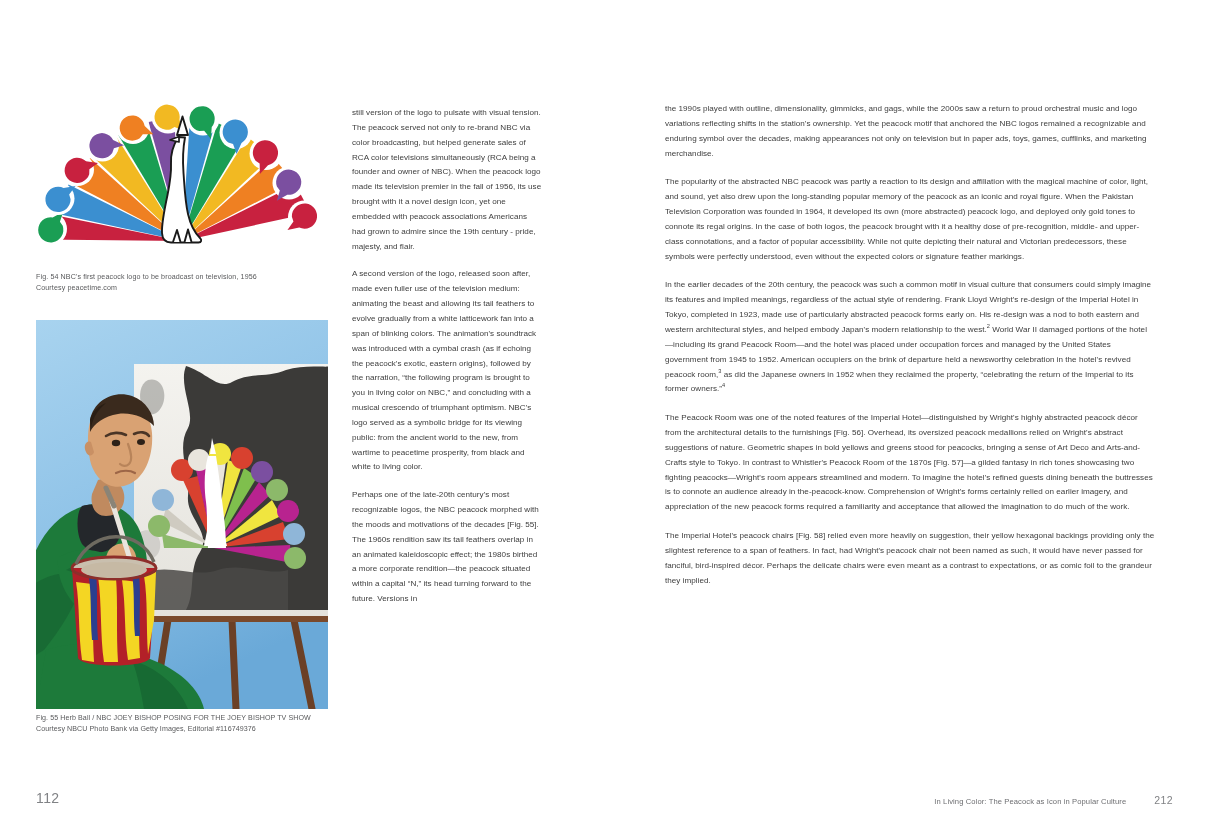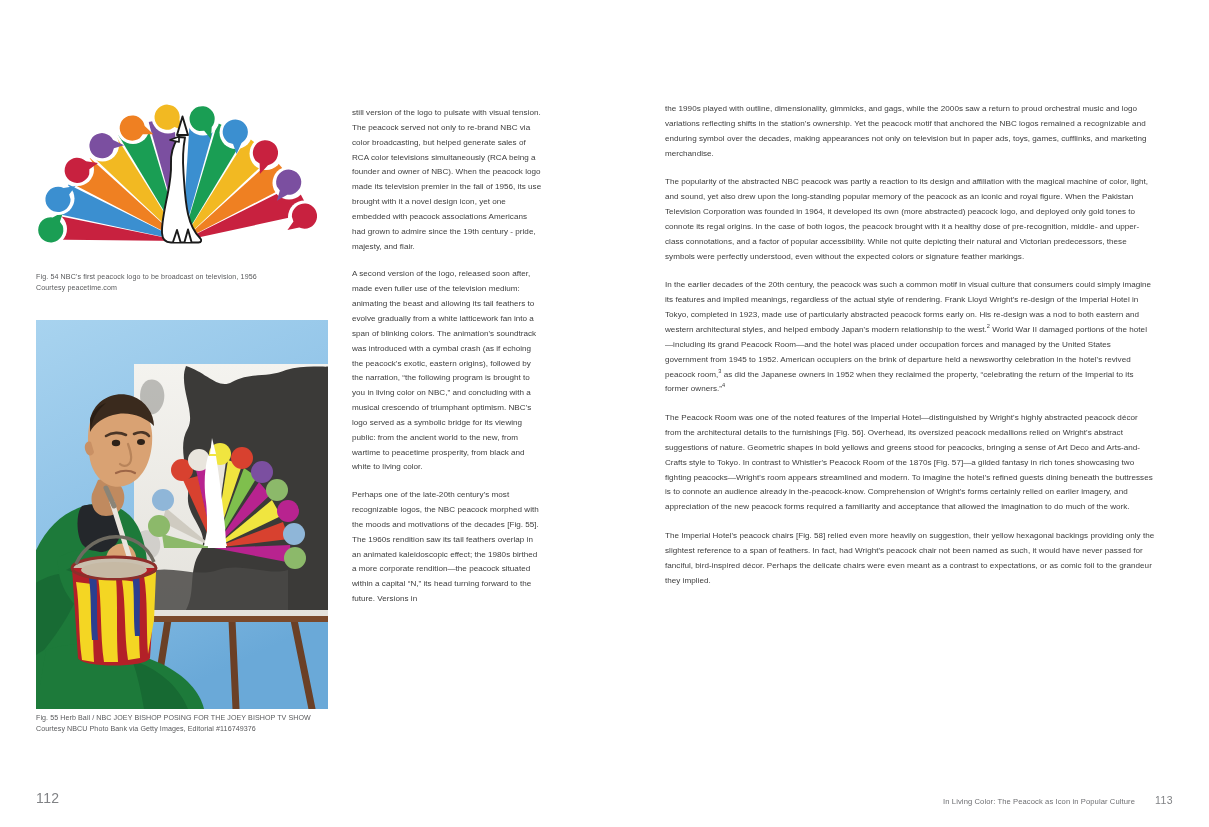--- a/index.html
+++ b/index.html
@@ -112,21 +112,21 @@
     font-size: 14px;
     color: #808285;
     letter-spacing: 0.4px;
     margin-top: 40px;
   }
   .footer-right {
     position: absolute;
     right: 36px; bottom: 21px;
     display: flex;
     align-items: baseline;
-    gap: 20px;
+    gap: 28px;
   }
   .footer-title {
     font-size: 7.6px;
     color: #6d6e71;
     letter-spacing: 0.1px;
   }
   .folio-right {
     font-size: 10.5px;
     color: #808285;
     letter-spacing: 0.4px;
@@ -393,17 +393,17 @@
     <div class="col-right">
       <p class="body">the 1990s played with outline, dimensionality, gimmicks, and gags, while the 2000s saw a return to proud orchestral music and logo variations reflecting shifts in the station's ownership.  Yet the peacock motif that anchored the NBC logos remained a recognizable and enduring symbol over the decades, making appearances not only on television but in paper ads, toys, games, cufflinks, and marketing merchandise.</p>
       <p class="body">The popularity of the abstracted NBC peacock was partly a reaction to its design and affiliation with the magical machine of color, light, and sound, yet also drew upon the long-standing popular memory of the peacock as an iconic and royal figure. When the Pakistan Television Corporation was founded in 1964, it developed its own (more abstracted) peacock logo, and deployed only gold tones to connote its regal origins. In the case of both logos, the peacock brought with it a healthy dose of pre-recognition, middle- and upper-class connotations, and a factor of popular accessibility. While not quite depicting their natural and Victorian predecessors, these symbols were perfectly understood, even without the expected colors or signature feather markings.</p>
       <p class="body" id="para-footnotes">In the earlier decades of the 20th century, the peacock was such a common motif in visual culture that consumers could simply imagine its features and implied meanings, regardless of the actual style of rendering.  Frank Lloyd Wright's re-design of the Imperial Hotel in Tokyo, completed in 1923, made use of particularly abstracted peacock forms early on.  His re-design was a nod to both eastern and western architectural styles, and helped embody Japan's modern relationship to the west.<sup>2</sup> World War II damaged portions of the hotel—including its grand Peacock Room—and the hotel was placed under occupation forces and managed by the United States government from 1945 to 1952. American occupiers on the brink of departure held a newsworthy celebration in the hotel's revived peacock room,<sup>3</sup> as did the Japanese owners in 1952 when they reclaimed the property, “celebrating the return of the Imperial to its former owners.”<sup>4</sup></p>
       <p class="body">The Peacock Room was one of the noted features of the Imperial Hotel—distinguished by Wright's highly abstracted peacock décor from the architectural details to the furnishings [Fig. 56].  Overhead, its oversized peacock medallions relied on Wright's abstract suggestions of nature.  Geometric shapes in bold yellows and greens stood for peacocks, bringing a sense of Art Deco and Arts-and-Crafts style to Tokyo.  In contrast to Whistler's Peacock Room of the 1870s [Fig. 57]—a gilded fantasy in rich tones showcasing two fighting peacocks—Wright's room appears streamlined and modern. To imagine the hotel's refined guests dining beneath the buttresses is to connote an audience already in the-peacock-know. Comprehension of Wright's forms certainly relied on earlier imagery, and appreciation of the new peacock forms required a familiarity and acceptance that allowed the imagination to do much of the work.</p>
       <p class="body">The Imperial Hotel's peacock chairs [Fig. 58] relied even more heavily on suggestion, their yellow hexagonal backings providing only the slightest reference to a span of feathers.  In fact, had Wright's peacock chair not been named as such, it would have never passed for fanciful, bird-inspired décor. Perhaps the delicate chairs were even meant as a contrast to expectations, or as comic foil to the grandeur they implied.</p>
     </div>
 
     <div class="footer-right">
       <span class="footer-title">In Living Color: The Peacock as Icon in Popular Culture</span>
-      <span class="folio-right">113</span>
+      <span class="folio-right">212</span>
     </div>
   </div>
 
 </div>
 
 </body></html>

